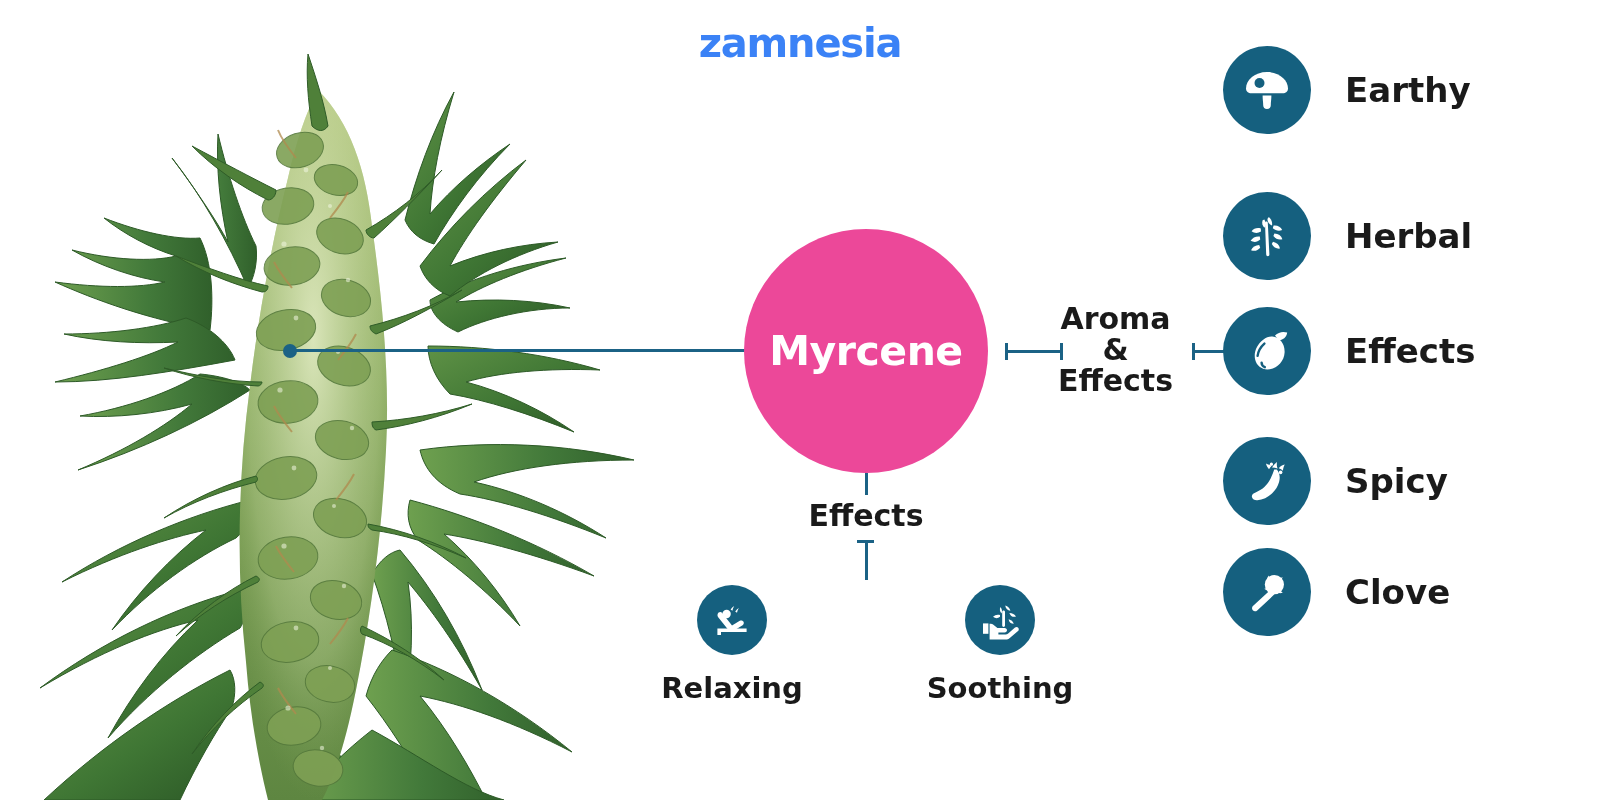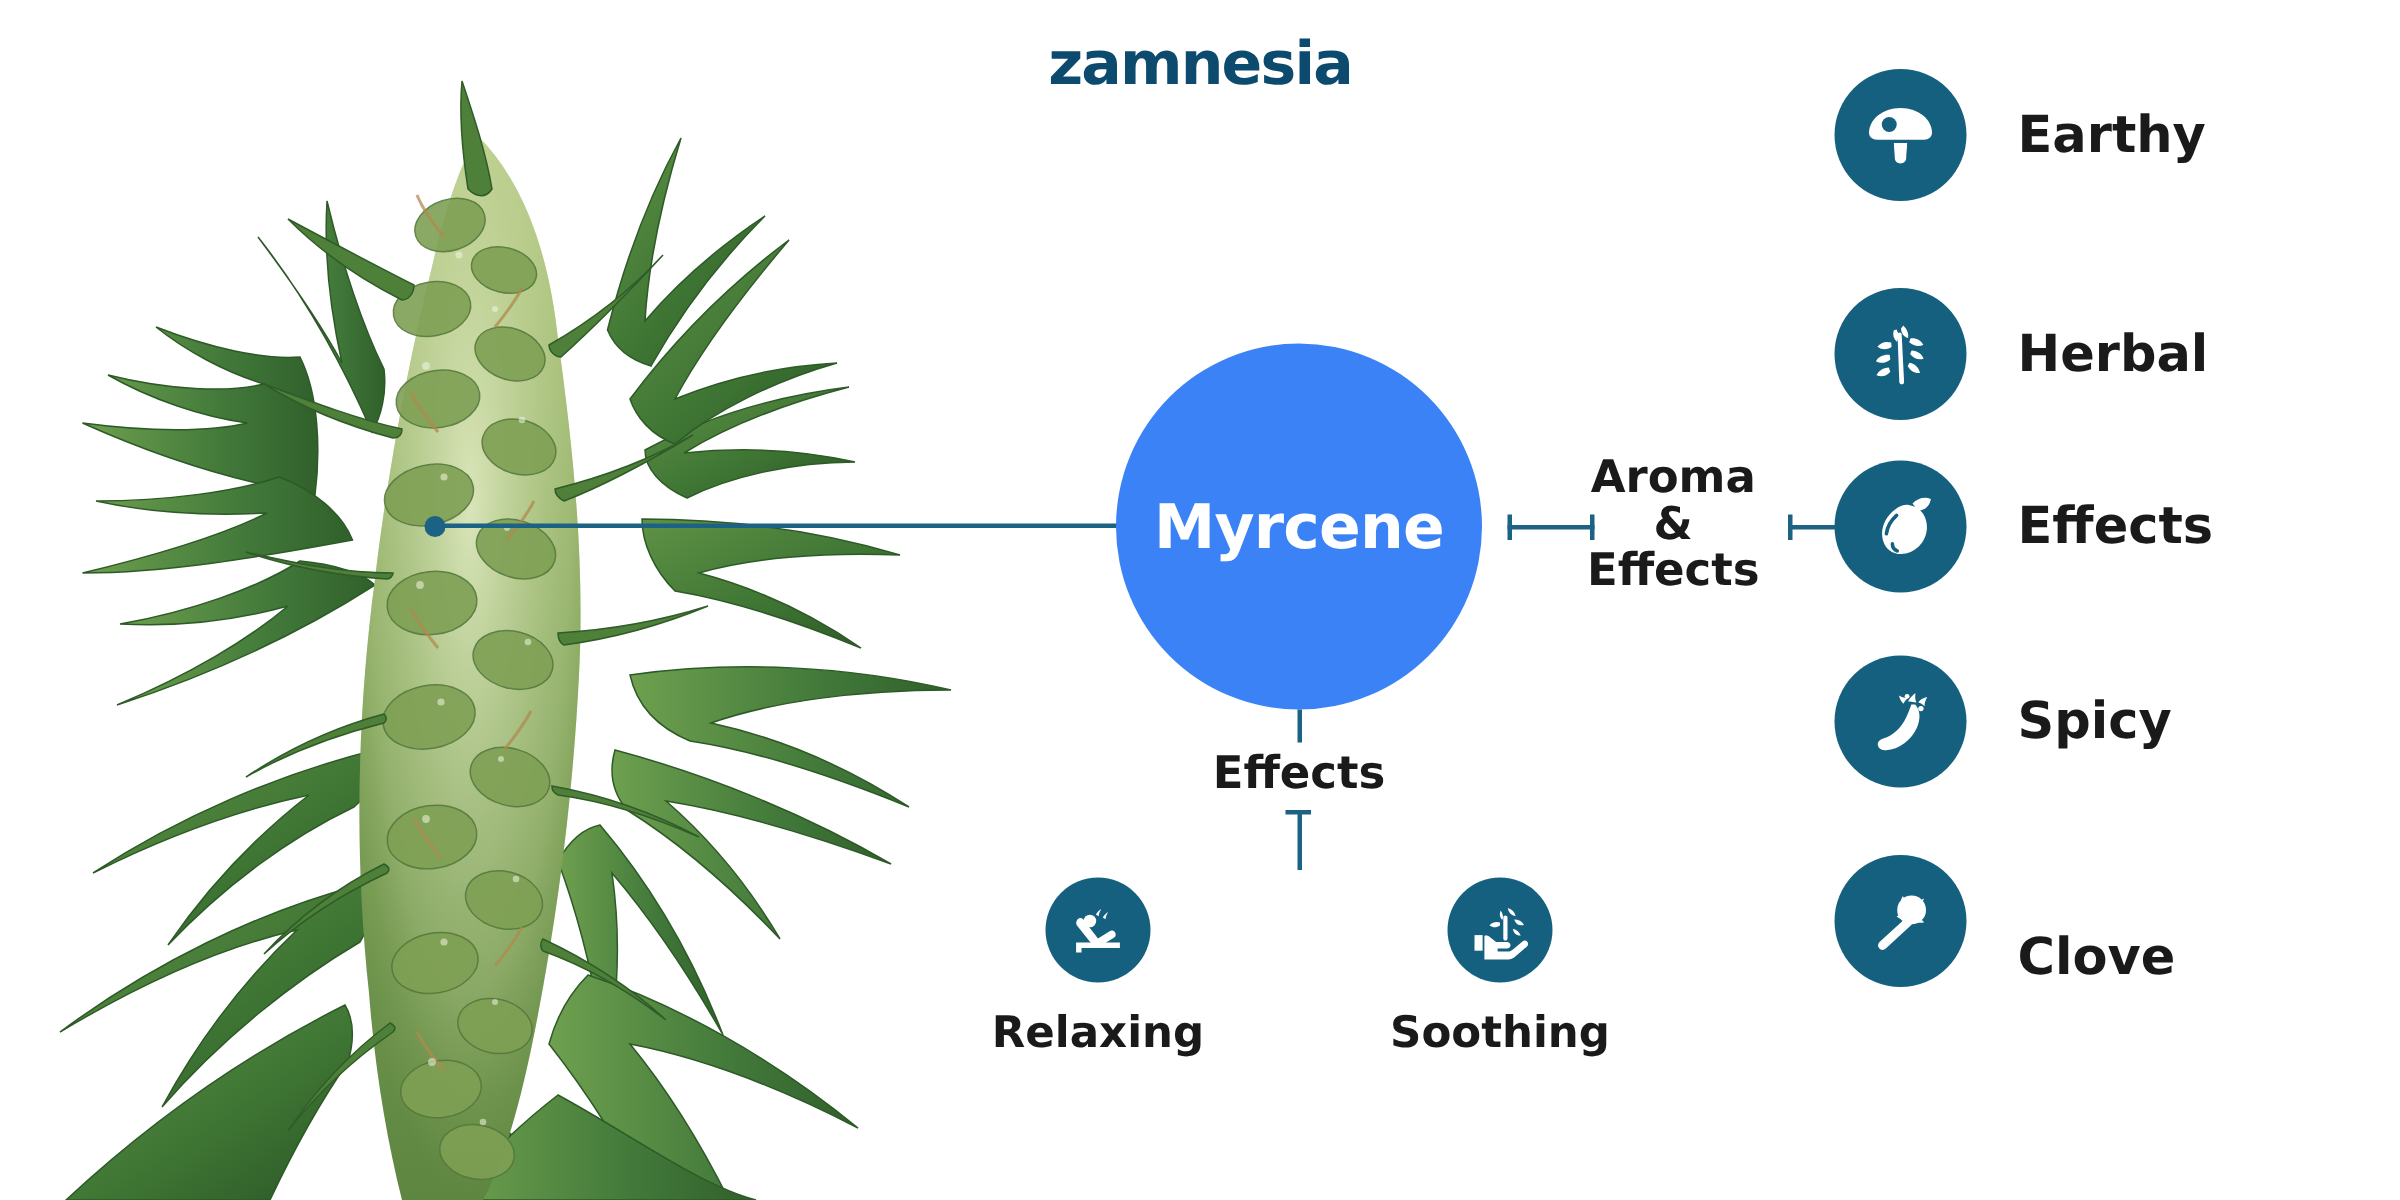--- a/index.html
+++ b/index.html
@@ -21,21 +21,21 @@
   
   #brand-logo {
     position: absolute;
     left: 0;
     top: 20px;
     width: 1600px;
     text-align: center;
     font-size: 40px;
     font-weight: 800;
     letter-spacing: -1.2px;
-    color: #0c4a6e;
+    color: #3b82f6;
     font-family: "DejaVu Sans", sans-serif;
     user-select: none;
   }
 
   
   #plant-photo {
     position: absolute;
     left: 0;
     top: 30px;
     width: 660px;
@@ -45,21 +45,21 @@
   #plant-photo svg { display: block; }
 
   
   #hub-circle {
     position: absolute;
     left: 744px;
     top: 229px;
     width: 244px;
     height: 244px;
     border-radius: 50%;
-    background: #3b82f6;
+    background: #ec4899;
     display: flex;
     align-items: center;
     justify-content: center;
   }
   #hub-label {
     color: #ffffff;
     font-size: 41px;
     font-weight: 800;
     letter-spacing: -0.5px;
     font-family: "DejaVu Sans", sans-serif;
@@ -410,21 +410,21 @@
             <path d="M36.8 12.2 C38.4 10.2 40.4 9 42.8 8.6 C41.6 10.8 41 12.8 41 14.8 C39.8 13.6 38.4 12.8 36.8 12.2 Z"></path>
             <path d="M27 13.2 C25.4 11.6 24.4 9.8 24 7.6 C26 8.8 28 9.4 30 9.4 C28.8 10.4 27.8 11.6 27 13.2 Z"></path>
             <circle cx="38.6" cy="16.4" r="1.8"></circle>
             <circle cx="29.4" cy="8.2" r="1.6"></circle>
           </g>
         </svg>
       </div>
       <div class="aroma-text">Spicy</div>
     </div>
 
-    <div class="aroma-row" style="top:524px;left:0px;align-items:flex-end;">
+    <div class="aroma-row" style="top:502px;left:0px;">
       <div class="aroma-icon">
         <svg width="50" height="50" viewBox="0 0 50 50" xmlns="http://www.w3.org/2000/svg" aria-hidden="true">
           <g fill="#ffffff">
             <circle cx="32.4" cy="17.6" r="9.6"></circle>
             <path d="M26.6 8.4 C28.2 11.4 28.2 14 26.6 16 C24.8 13.8 24.8 11.2 26.6 8.4 Z"></path>
             <path d="M40.6 10 C39.8 13.4 38.2 15.6 36 16.4 C36.2 13.6 37.6 11.4 40.6 10 Z"></path>
             <path d="M22.4 21.8 C25.2 20.6 27.6 20.8 29.4 22.4 C27 24 24.6 24 22.4 21.8 Z"></path>
             <path d="M40.8 25.8 C38 26.6 35.6 26.2 33.8 24.6 C36.2 23.2 38.6 23.4 40.8 25.8 Z"></path>
             <path d="M27.8 23.6 C29.2 22.2 31 22.2 32.2 23.6 C33.4 24.8 33.4 26.2 32.2 27.6 L15.2 43.4 C13.8 44.6 12 44.6 10.8 43.2 C9.6 41.8 9.8 40 11.2 38.8 Z"></path>
           </g>

